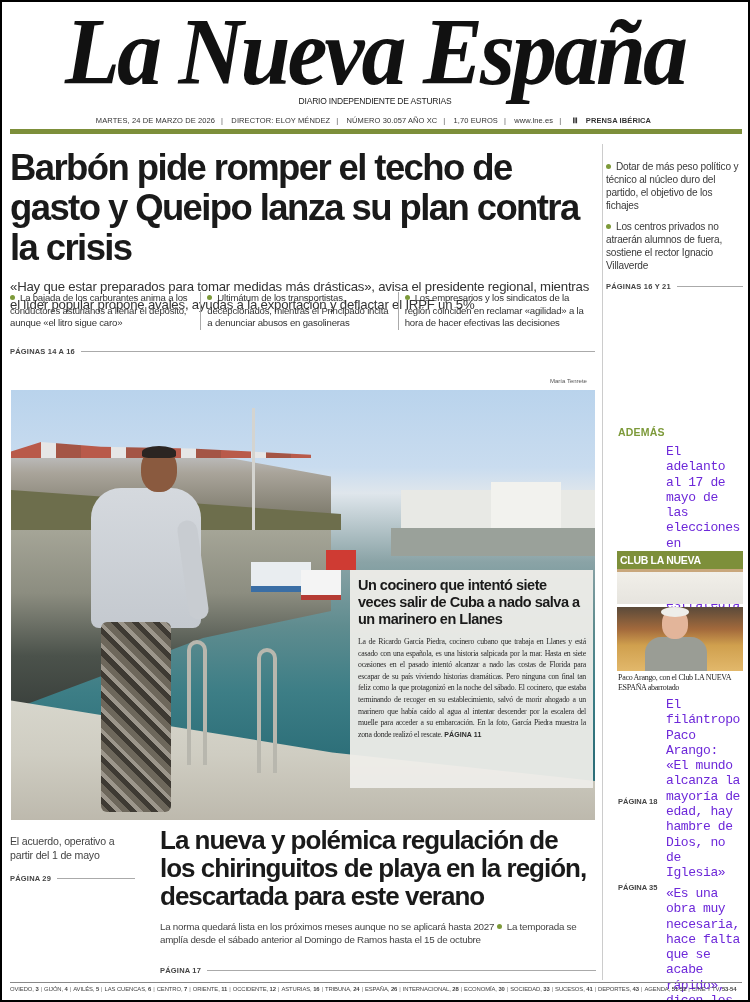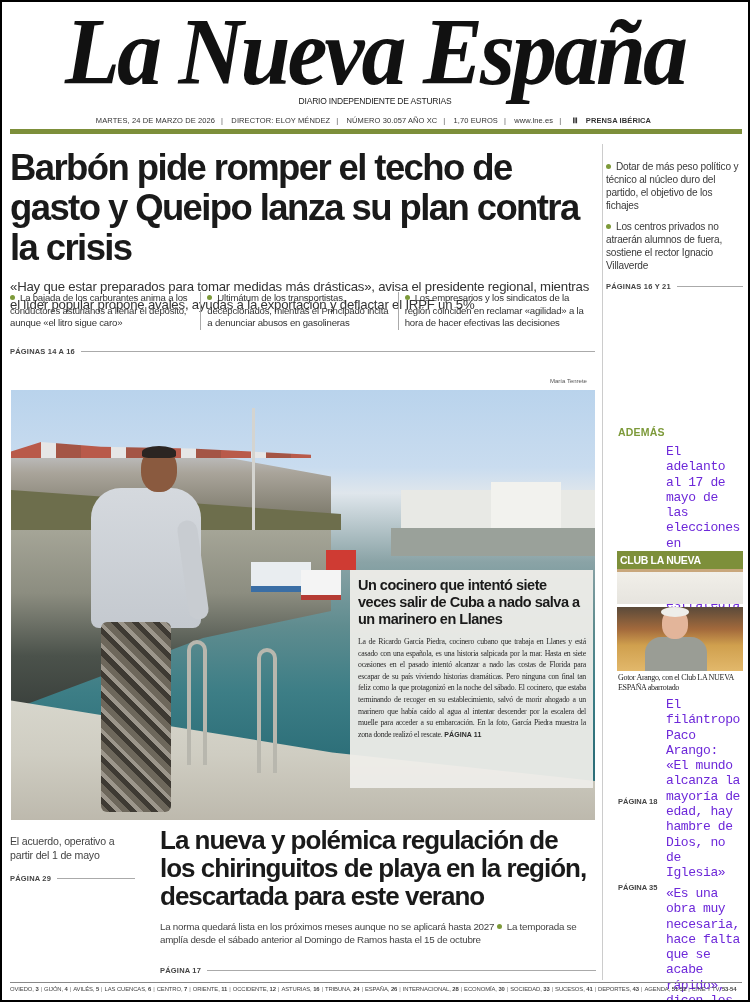--- a/index.html
+++ b/index.html
@@ -164,21 +164,21 @@
   <div class="r-pag">PÁGINA 26</div>
 </div>
 
 <div class="club-bar">CLUB LA NUEVA ESPAÑA</div>
 <div class="club-photo-top"></div>
 <div class="club-photo">
   <div class="cp-body"></div>
   <div class="cp-head"></div>
   <div class="cp-hair"></div>
 </div>
-<div class="club-caption">Gotor Arango, con el Club LA NUEVA ESPAÑA abarrotado</div>
+<div class="club-caption">Paco Arango, con el Club LA NUEVA ESPAÑA abarrotado</div>
 <div class="club-story">
   <div class="serif-head">El filántropo Paco Arango: «El mundo alcanza la mayoría de edad, hay hambre de Dios, no de Iglesia»</div>
   <div class="r-pag">PÁGINA 35</div>
 </div>
 
 <div class="story2">
   <div class="r-pag">PÁGINA 18</div>
 </div>
 
 <div class="story3">

